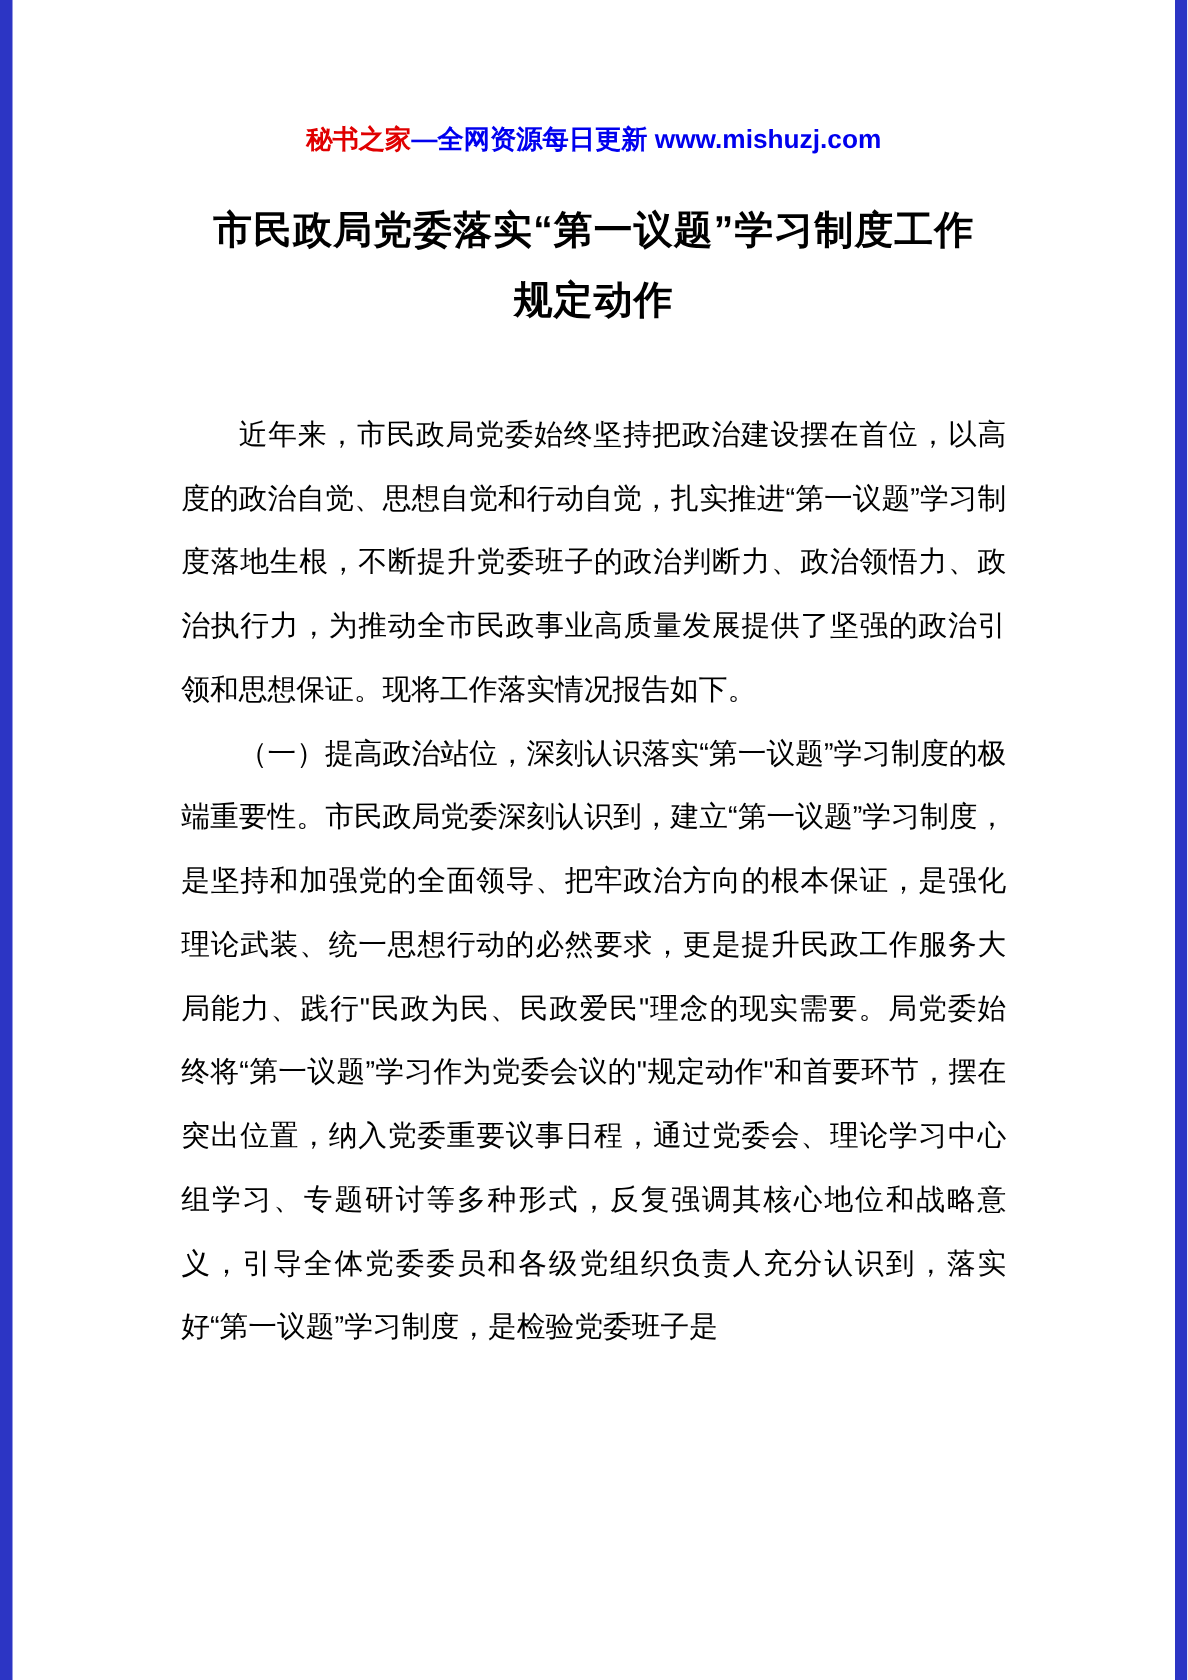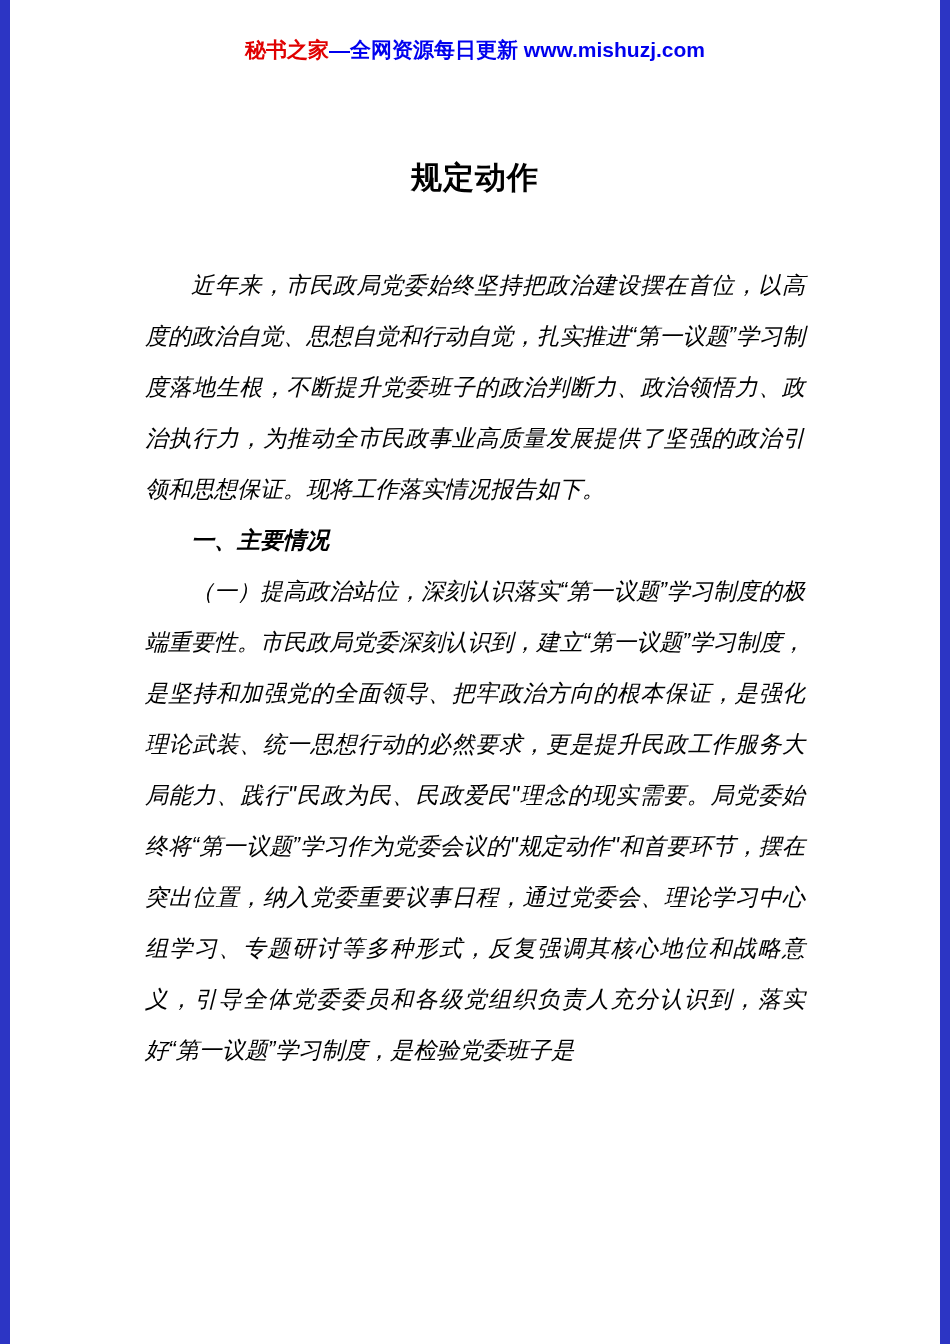--- a/index.html
+++ b/index.html
@@ -24,21 +24,21 @@
     position: absolute;
     top: 0;
     bottom: 0;
     width: 10px;
     background: var(--border_blue);
   }
   .side-border.left { left: 0; }
   .side-border.right { right: 0; }
 
   .content {
-    padding: 36px 145px 0 145px;
+    padding: 98px 145px 0 145px;
   }
 
   .site-header {
     text-align: center;
     font-size: 21px;
     line-height: 28px;
     white-space: nowrap;
   }
   .site-header .brand {
     color: var(--brand_red);
@@ -63,45 +63,43 @@
   .doc-body {
     margin-top: 54px;
     color: #000000;
     font-size: 23px;
     line-height: 51px;
     text-align: justify;
   }
   .doc-body p {
     margin: 0;
     text-indent: 2em;
-    font-style: italic;
   }
   .doc-body p.section-heading {
     font-weight: bold;
   }
 </style>
 </head>
 <body>
 
 <div class="page">
 
   <div class="side-border left"></div>
   <div class="side-border right"></div>
 
   <div class="content">
 
     <div class="site-header">
       <span class="brand">秘书之家</span><span class="tagline">—全网资源每日更新 </span><span class="url">www.mishuzj.com</span>
     </div>
 
     <h1 class="doc-title">
-      <br>
+      <span>市民政局党委落实“第一议题”学习制度工作</span><br>
       <span>规定动作</span>
     </h1>
 
     <div class="doc-body">
       <p>近年来，市民政局党委始终坚持把政治建设摆在首位，以高度的政治自觉、思想自觉和行动自觉，扎实推进“第一议题”学习制度落地生根，不断提升党委班子的政治判断力、政治领悟力、政治执行力，为推动全市民政事业高质量发展提供了坚强的政治引领和思想保证。现将工作落实情况报告如下。</p>
-      <p class="section-heading">一、主要情况</p>
       <p>（一）提高政治站位，深刻认识落实“第一议题”学习制度的极端重要性。市民政局党委深刻认识到，建立“第一议题”学习制度，是坚持和加强党的全面领导、把牢政治方向的根本保证，是强化理论武装、统一思想行动的必然要求，更是提升民政工作服务大局能力、践行"民政为民、民政爱民"理念的现实需要。局党委始终将“第一议题”学习作为党委会议的"规定动作"和首要环节，摆在突出位置，纳入党委重要议事日程，通过党委会、理论学习中心组学习、专题研讨等多种形式，反复强调其核心地位和战略意义，引导全体党委委员和各级党组织负责人充分认识到，落实好“第一议题”学习制度，是检验党委班子是</p>
     </div>
 
   </div>
 </div>
 
 </body></html>

